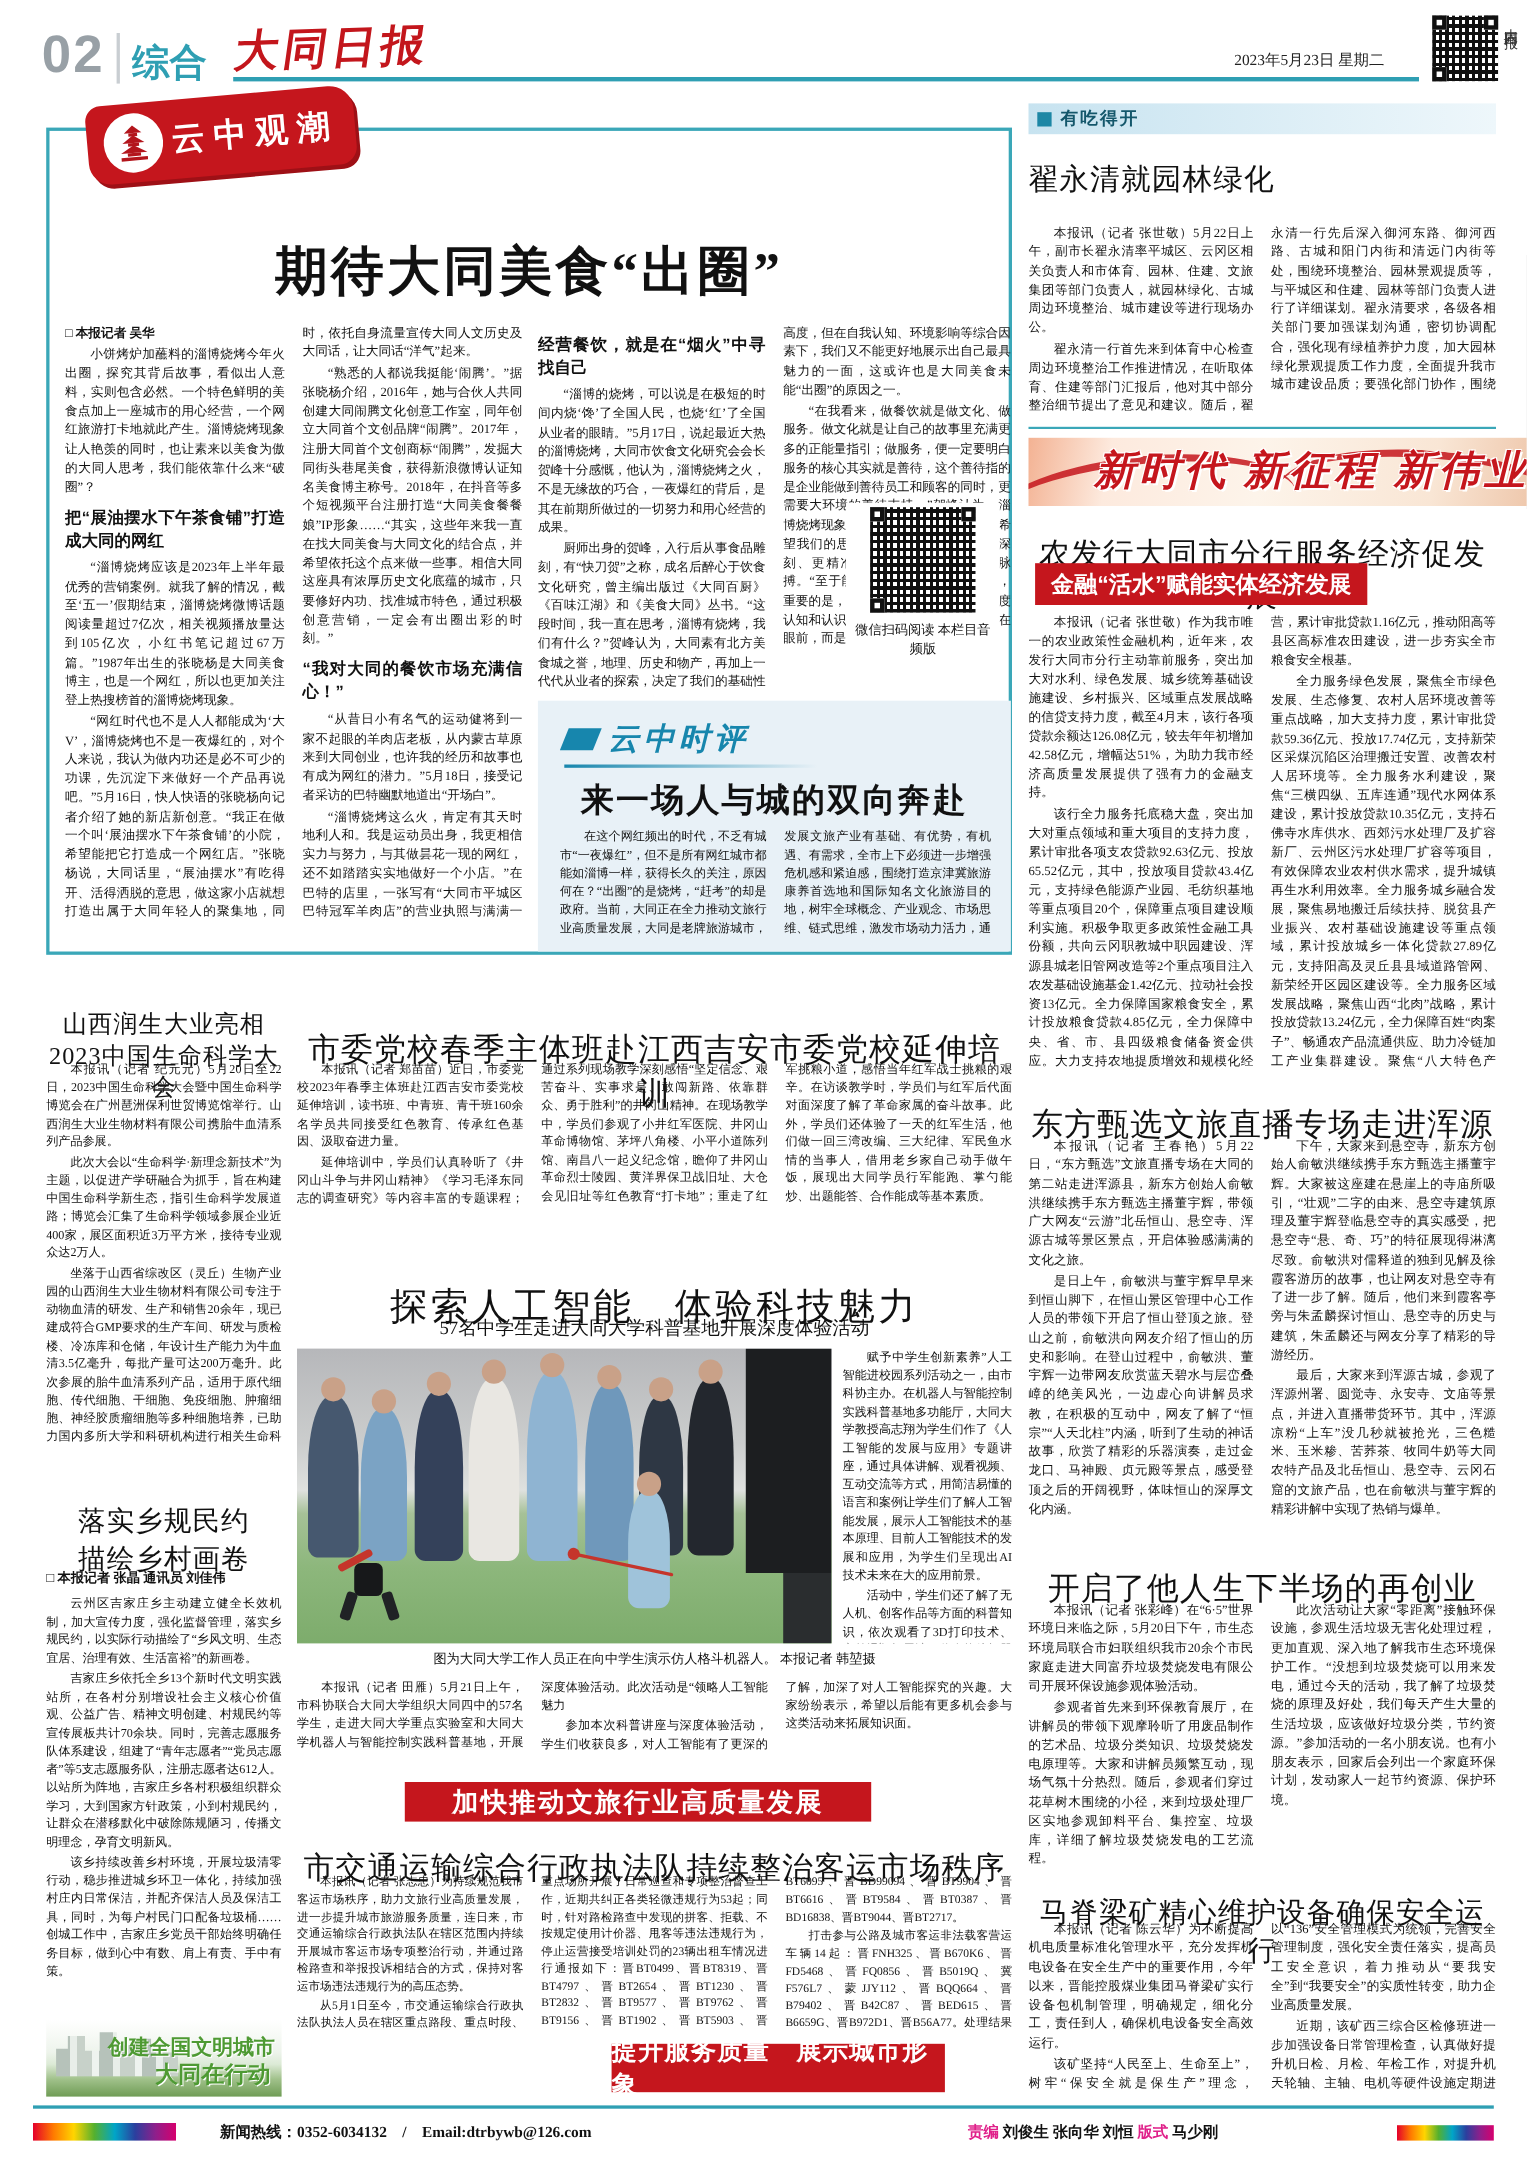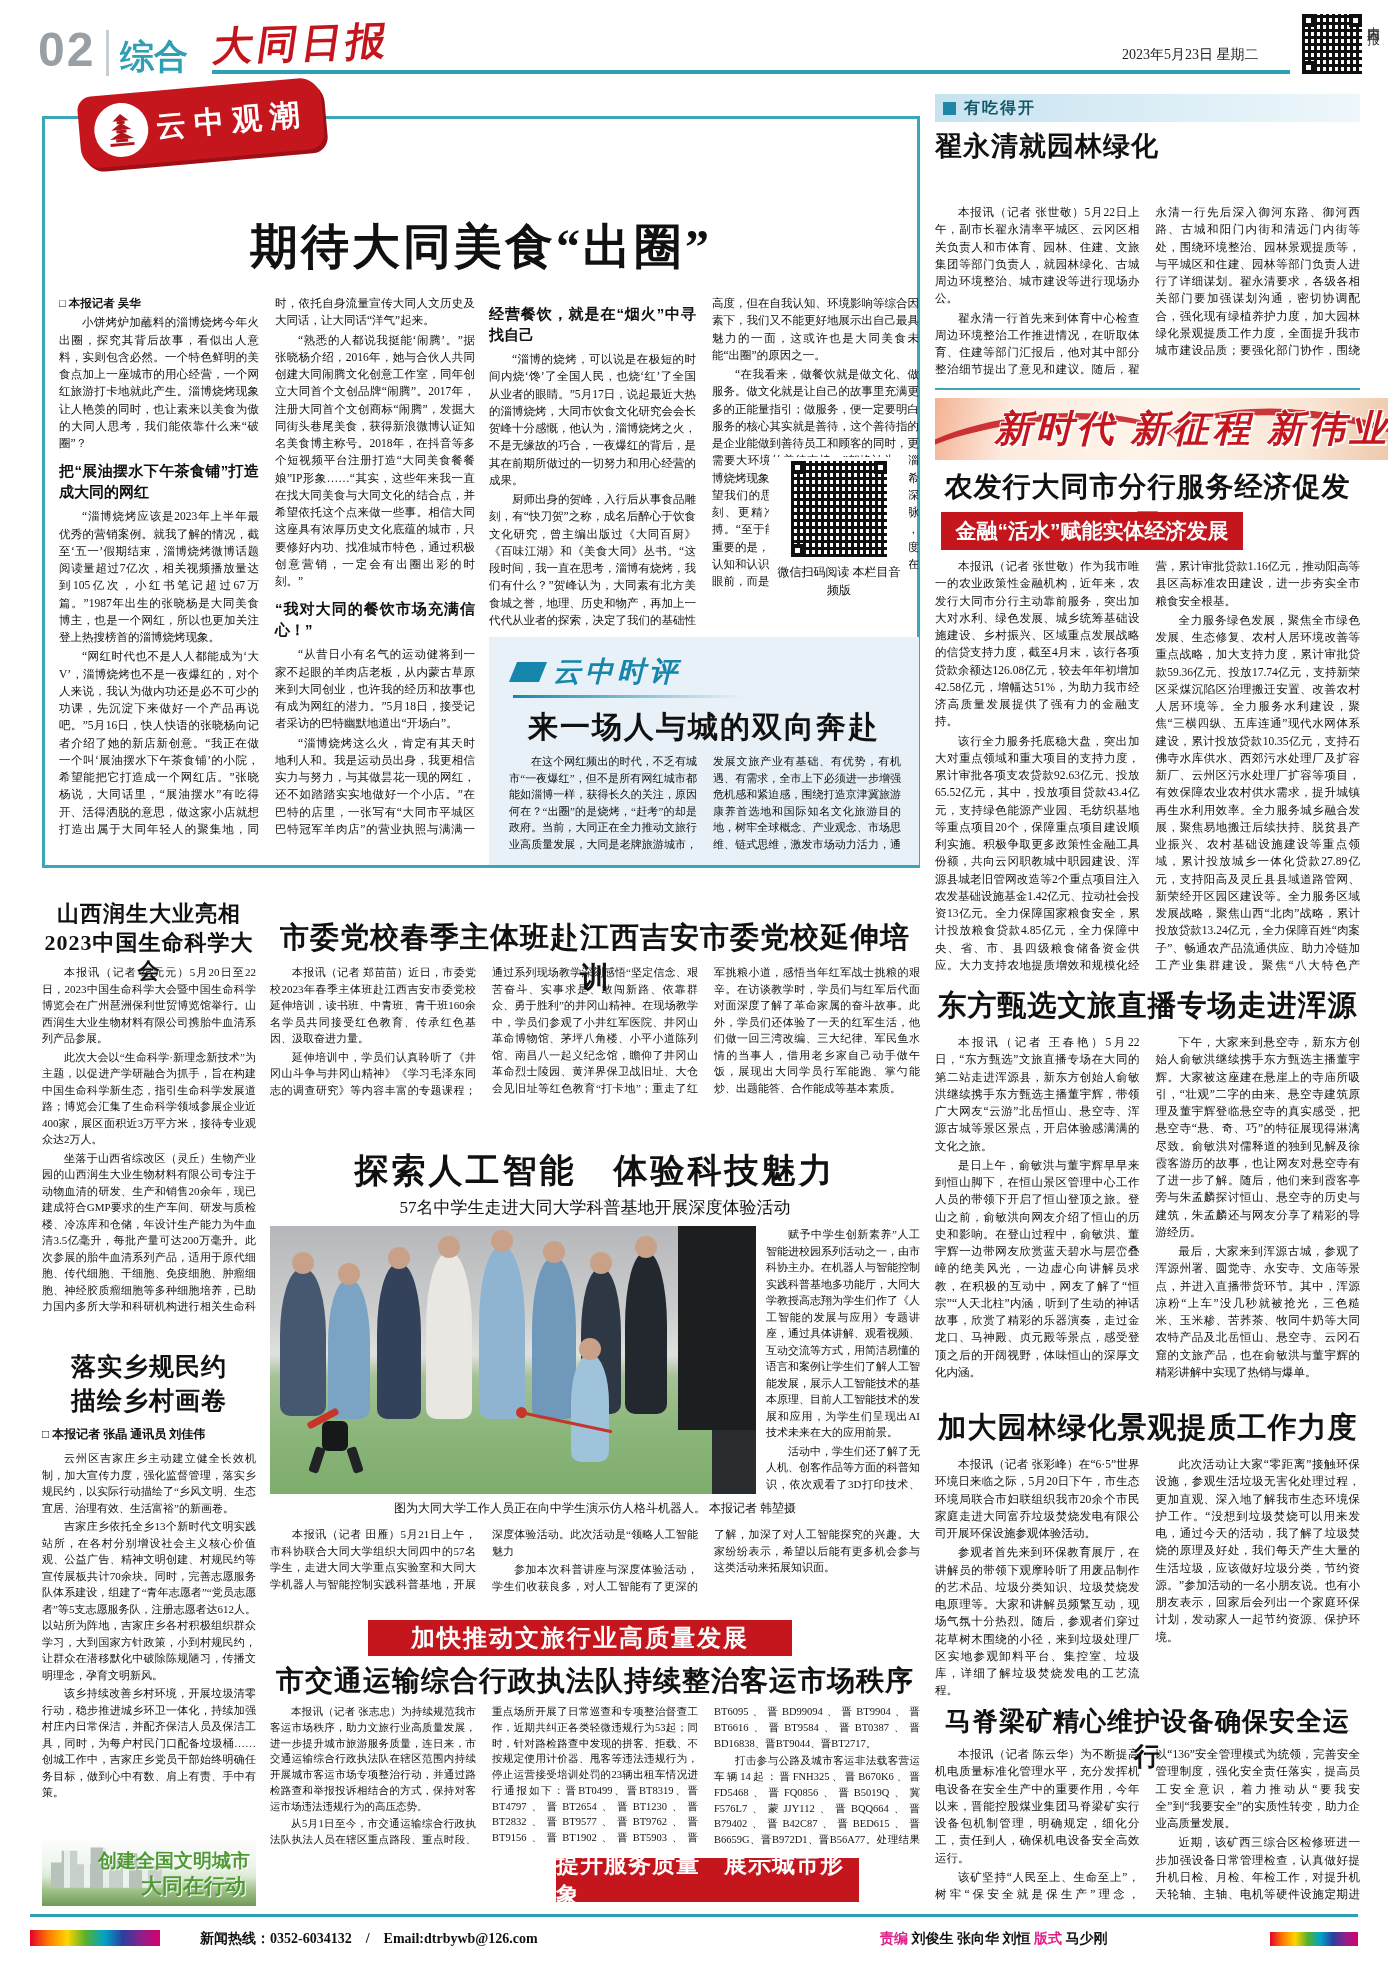--- a/index.html
+++ b/index.html
@@ -40,21 +40,21 @@
   .shiping{background:#e8f1f7;}
   .sp-logo{display:flex;align-items:center;gap:10px;}
   .sp-ico{width:30px;height:20px;background:#1786ad;transform:skewX(-22deg);}
   .sp-name{font-family:"Liberation Sans",sans-serif;font-size:28px;font-weight:bold;font-style:italic;color:#1786ad;letter-spacing:4px;}
   .sp-line{height:3px;background:linear-gradient(90deg,#1786ad,rgba(23,134,173,0));}
   .sp-hl{font-size:30px;font-weight:bold;text-align:center;letter-spacing:2px;}
   
   .zw-bar{background:linear-gradient(90deg,#c7e3f0,#eef7fb);display:flex;align-items:center;gap:8px;padding-left:8px;box-sizing:border-box;}
   .zw-sq{width:13px;height:13px;background:#1d87a5;}
   .zw-name{font-family:"Liberation Sans",sans-serif;font-size:16px;font-weight:bold;color:#14576b;letter-spacing:2px;}
-  .rail-hl{font-weight:bold;text-align:center;letter-spacing:1px;}
+  .rail-hl{font-weight:normal;text-align:center;letter-spacing:1px;margin-top:17px;}
   .redbox{background:#c5161d;color:#fff;font-weight:bold;display:flex;align-items:center;justify-content:center;font-family:"Liberation Sans",sans-serif;}
   .slogan{background:linear-gradient(100deg,#f3b293 0%,#fdeade 16%,#fdf4ea 45%,#f9e6d5 78%,#edc3a6 100%);overflow:hidden;}
   .slogan::before,.slogan::after{content:"";position:absolute;border-top:7px solid #c5161d;border-radius:50%;width:60%;height:140%;opacity:.85;}
   .slogan::before{left:-8%;top:28%;transform:rotate(-6deg);}
   .slogan::after{right:-8%;top:20%;transform:rotate(5deg);}
   .slogan-text{position:relative;z-index:2;color:#c5161d;font-weight:bold;font-style:italic;font-size:37px;letter-spacing:4px;text-align:center;line-height:62px;
      text-shadow:2px 2px 0 #fff,-1px -1px 0 #fff,1px -1px 0 #fff,-1px 1px 0 #fff;}
   .thinline{height:2px;background:#3aa7b8;}
   
   .photo{background:linear-gradient(180deg,#b6b7ba 0%,#cbcdcd 32%,#dfe1df 48%,#a6c197 56%,#8db77c 74%,#7dac6c 100%);overflow:hidden;}
@@ -188,21 +188,21 @@
 
   <div class="abs rail-hl" style="left:935px;top:986px;width:425px;font-size:29px;">东方甄选文旅直播专场走进浑源</div>
   <div class="abs body-txt" style="left:935px;top:1034px;width:425px;height:360px;column-count:2;column-gap:16px;">
     <p>本报讯（记者 王春艳）5月22日，“东方甄选”文旅直播专场在大同的第二站走进浑源县，新东方创始人俞敏洪继续携手东方甄选主播董宇辉，带领广大网友“云游”北岳恒山、悬空寺、浑源古城等景区景点，开启体验感满满的文化之旅。</p>
     <p>是日上午，俞敏洪与董宇辉早早来到恒山脚下，在恒山景区管理中心工作人员的带领下开启了恒山登顶之旅。登山之前，俞敏洪向网友介绍了恒山的历史和影响。在登山过程中，俞敏洪、董宇辉一边带网友欣赏蓝天碧水与层峦叠嶂的绝美风光，一边虚心向讲解员求教，在积极的互动中，网友了解了“恒宗”“人天北柱”内涵，听到了生动的神话故事，欣赏了精彩的乐器演奏，走过金龙口、马神殿、贞元殿等景点，感受登顶之后的开阔视野，体味恒山的深厚文化内涵。</p>
     <p>下午，大家来到悬空寺，新东方创始人俞敏洪继续携手东方甄选主播董宇辉。大家被这座建在悬崖上的寺庙所吸引，“壮观”二字的由来、悬空寺建筑原理及董宇辉登临悬空寺的真实感受，把悬空寺“悬、奇、巧”的特征展现得淋漓尽致。俞敏洪对儒释道的独到见解及徐霞客游历的故事，也让网友对悬空寺有了进一步了解。随后，他们来到霞客亭旁与朱孟麟探讨恒山、悬空寺的历史与建筑，朱孟麟还与网友分享了精彩的导游经历。</p>
     <p>最后，大家来到浑源古城，参观了浑源州署、圆觉寺、永安寺、文庙等景点，并进入直播带货环节。其中，浑源凉粉“上车”没几秒就被抢光，三色糙米、玉米糁、苦荞茶、牧同牛奶等大同农特产品及北岳恒山、悬空寺、云冈石窟的文旅产品，也在俞敏洪与董宇辉的精彩讲解中实现了热销与爆单。</p>
 
   </div>
 
-  <div class="abs rail-hl" style="left:935px;top:1408px;width:425px;font-size:29px;">加大园林绿化景观提质工作力度</div>
+  <div class="abs rail-hl" style="left:935px;top:1408px;width:425px;font-size:29px;">开启了他人生下半场的再创业</div>
   <div class="abs body-txt" style="left:935px;top:1456px;width:425px;height:244px;column-count:2;column-gap:16px;">
     <p>本报讯（记者 张彩峰）在“6·5”世界环境日来临之际，5月20日下午，市生态环境局联合市妇联组织我市20余个市民家庭走进大同富乔垃圾焚烧发电有限公司开展环保设施参观体验活动。</p>
     <p>参观者首先来到环保教育展厅，在讲解员的带领下观摩聆听了用废品制作的艺术品、垃圾分类知识、垃圾焚烧发电原理等。大家和讲解员频繁互动，现场气氛十分热烈。随后，参观者们穿过花草树木围绕的小径，来到垃圾处理厂区实地参观卸料平台、集控室、垃圾库，详细了解垃圾焚烧发电的工艺流程。</p>
     <p>此次活动让大家“零距离”接触环保设施，参观生活垃圾无害化处理过程，更加直观、深入地了解我市生态环境保护工作。“没想到垃圾焚烧可以用来发电，通过今天的活动，我了解了垃圾焚烧的原理及好处，我们每天产生大量的生活垃圾，应该做好垃圾分类，节约资源。”参加活动的一名小朋友说。也有小朋友表示，回家后会列出一个家庭环保计划，发动家人一起节约资源、保护环境。</p>
   </div>
 
   <div class="abs rail-hl" style="left:935px;top:1704px;width:425px;font-size:26px;">马脊梁矿精心维护设备确保安全运行</div>
   <div class="abs body-txt" style="left:935px;top:1746px;width:425px;height:160px;column-count:2;column-gap:16px;">
     <p>本报讯（记者 陈云华）为不断提高机电质量标准化管理水平，充分发挥机电设备在安全生产中的重要作用，今年以来，晋能控股煤业集团马脊梁矿实行设备包机制管理，明确规定，细化分工，责任到人，确保机电设备安全高效运行。</p>
     <p>该矿坚持“人民至上、生命至上”，树牢“保安全就是保生产”理念，以“136”安全管理模式为统领，完善安全管理制度，强化安全责任落实，提高员工安全意识，着力推动从“要我安全”到“我要安全”的实质性转变，助力企业高质量发展。</p>

